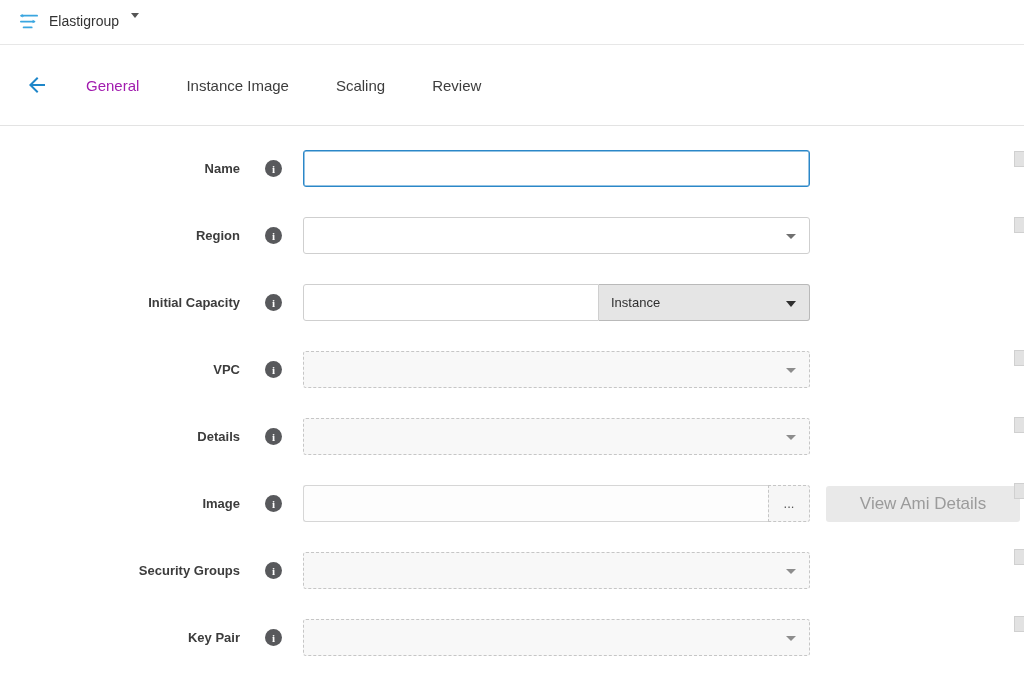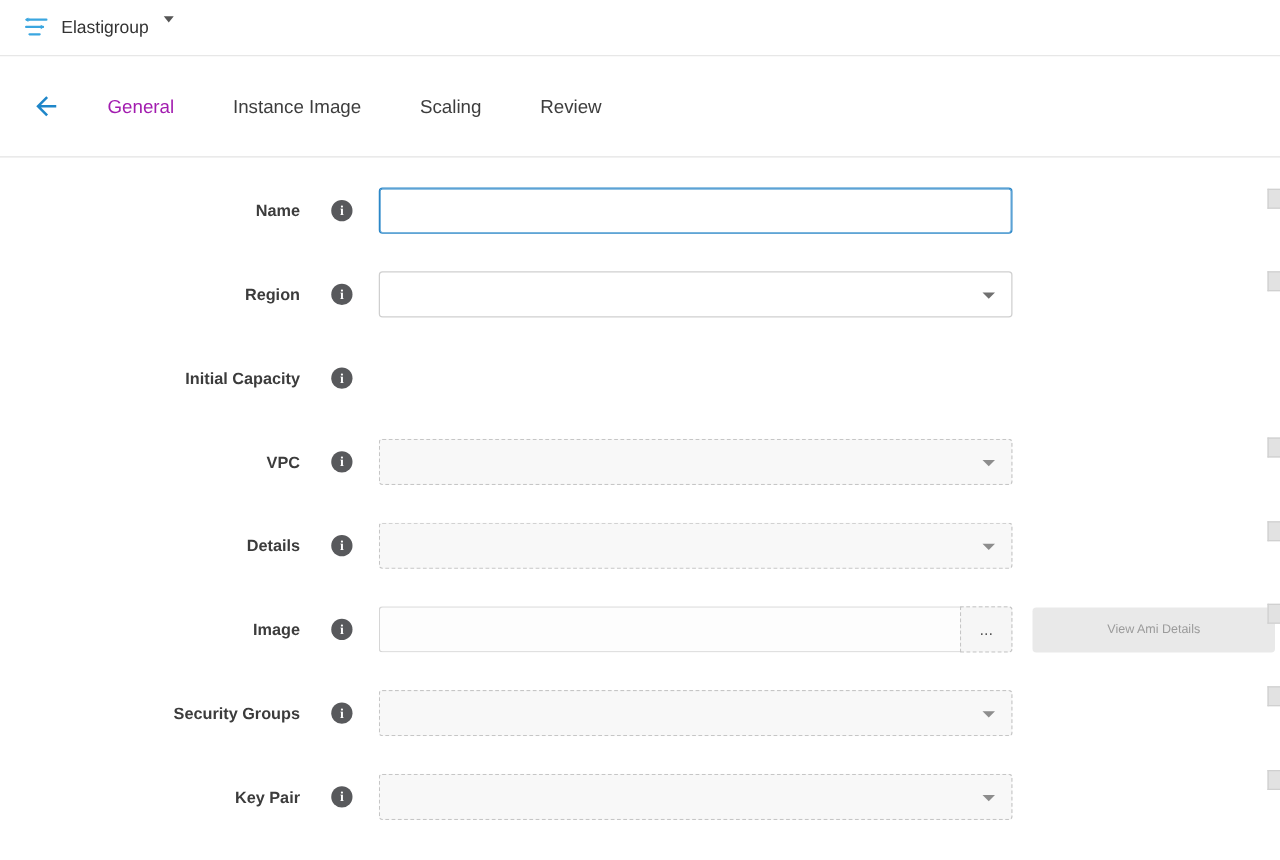--- a/index.html
+++ b/index.html
@@ -59,21 +59,21 @@
                             border-right-width:5px; }
 
   .image-input { width:465px; height:37px; border:1px solid #d6d6d6;
                  border-right:none; border-radius:3px 0 0 3px; background:#fdfdfd;
                  font-size:13px; padding:0 10px; outline:none; }
   .ellipsis-btn { width:42px; height:37px; border:1px dashed #c6c6c6; background:#f6f6f6;
                   border-radius:0 3px 3px 0; font-size:13px; color:#555;
                   display:flex; align-items:center; justify-content:center; cursor:pointer; }
 
   .action-btn { margin-left:16px; width:194px; height:36px; background:#e9e9e9;
-                border:none; border-radius:3px; color:#9b9b9b; font-size:10px;
+                border:none; border-radius:3px; color:#9b9b9b; font-size:17px;
                 font-family:"Liberation Sans", sans-serif; cursor:pointer; }
 
   
   .edge-frag { position:absolute; right:0; width:10px; height:16px; background:#e2e2e2;
                border:1px solid #d0d0d0; border-right:none; }
 </style>
 </head>
 <body>
 
 <header class="topbar">
@@ -131,20 +131,27 @@
         <span class="sel-caret"></span>
       </div>
     </div>
   </div>
 
   <div class="row">
     <div class="label-cell">
       <label class="lbl">Initial Capacity</label>
       <span class="info">i</span>
     </div>
+    <div class="field-cell">
+      <input class="cap-input" value="" style="">
+      <div class="unit-select">
+        <span class="unit-text">Instance</span>
+        <span class="sel-caret"></span>
+      </div>
+    </div>
   </div>
 
   <div class="row">
     <div class="label-cell">
       <label class="lbl">VPC</label>
       <span class="info">i</span>
     </div>
     <div class="field-cell">
       <div class="select disabled">
         <span class="sel-caret"></span>

